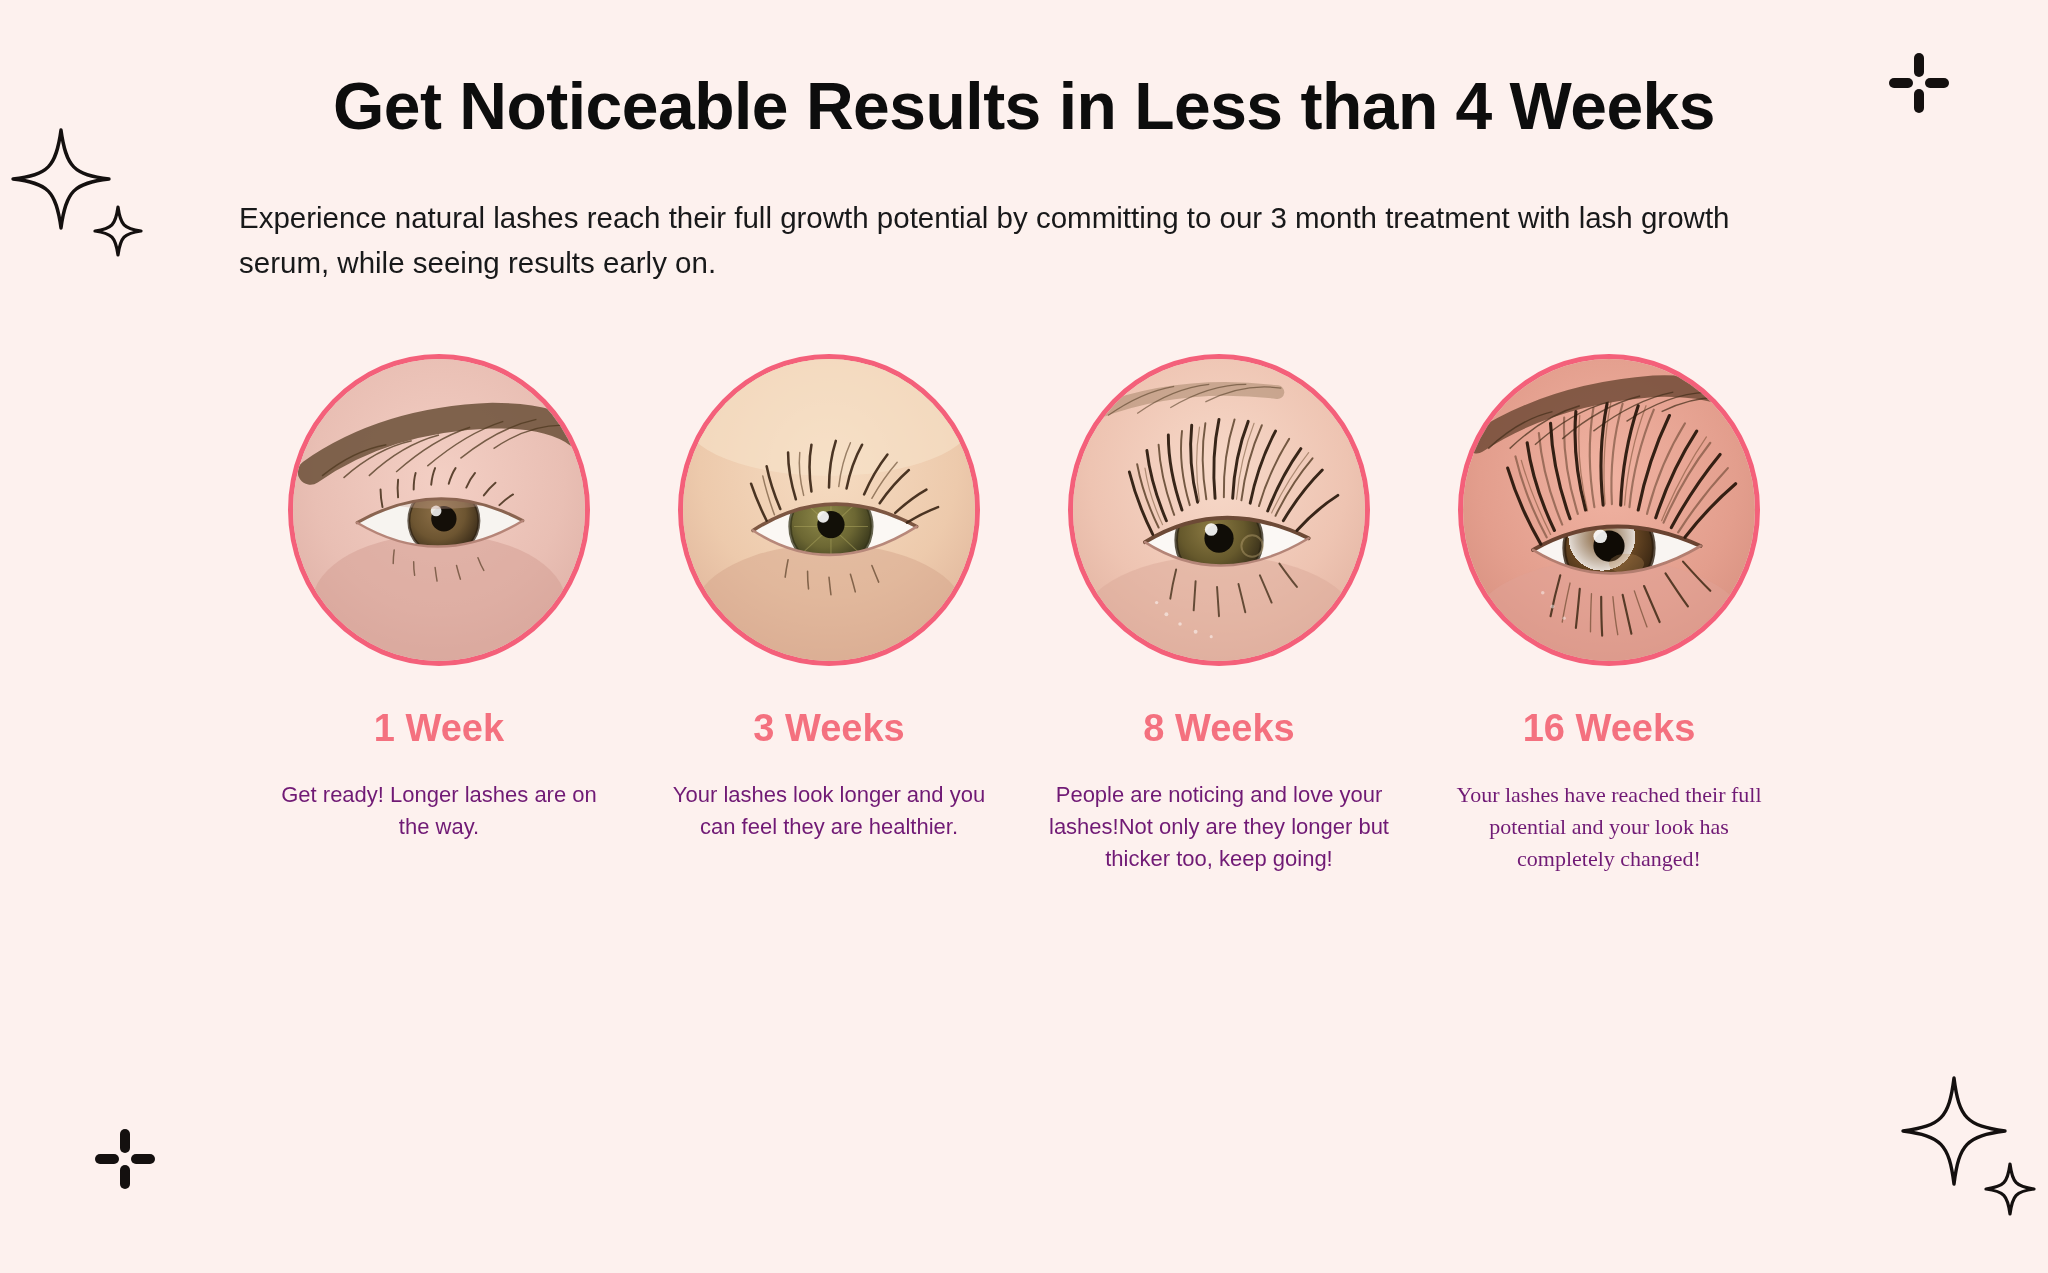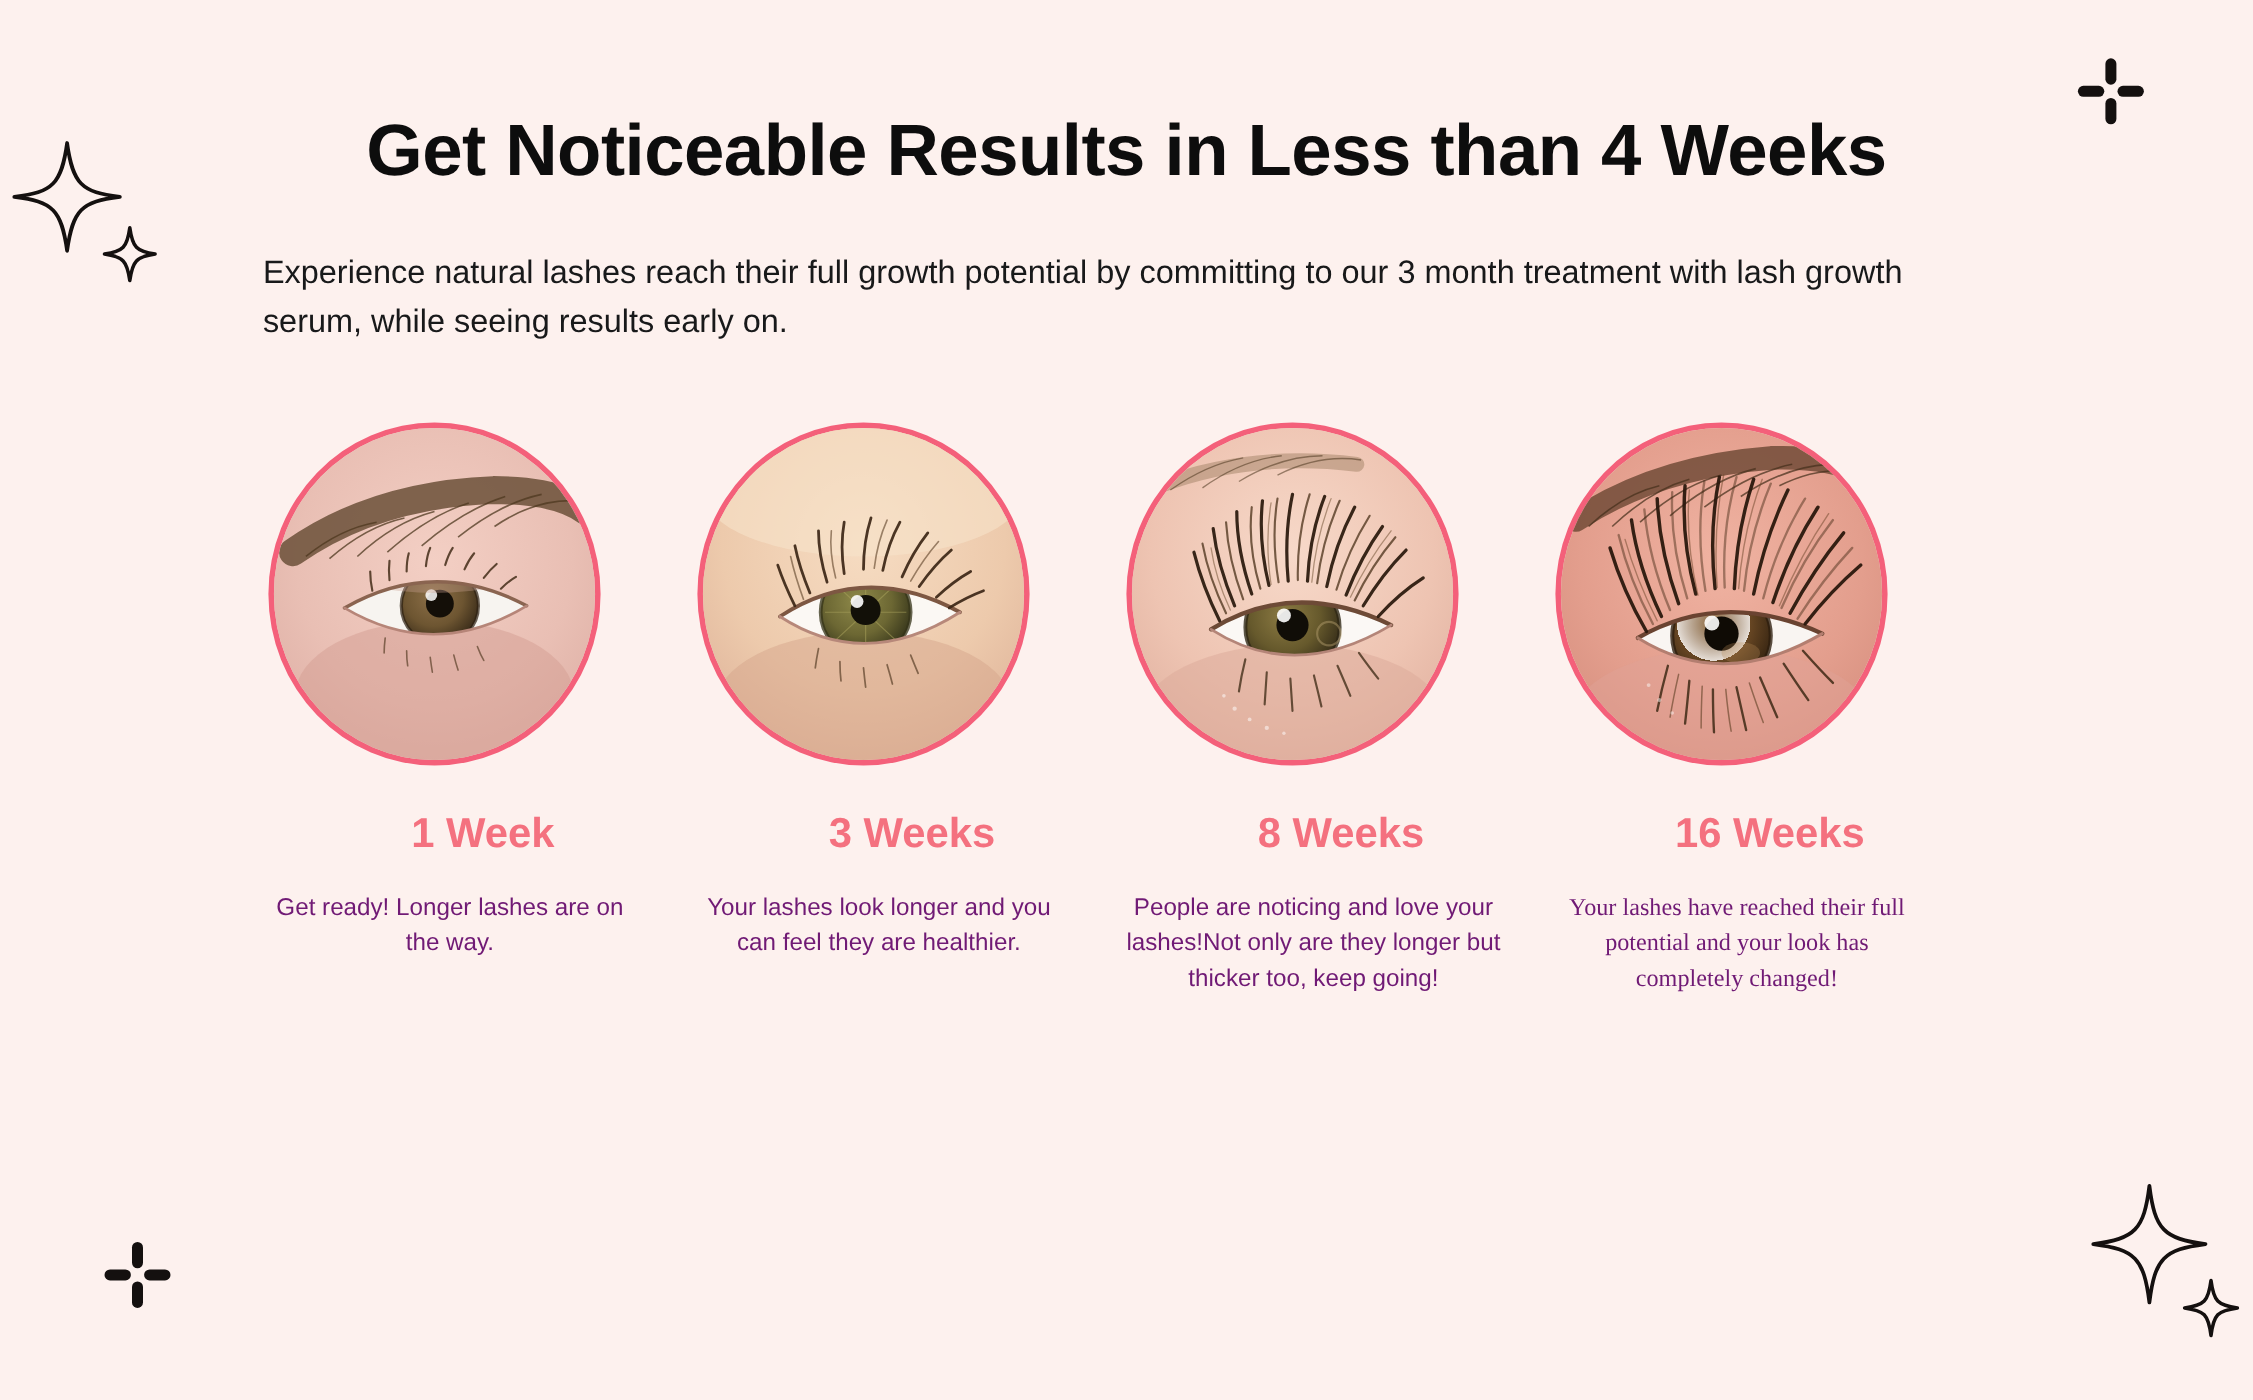--- a/index.html
+++ b/index.html
@@ -23,21 +23,21 @@
   #deco-bottom-right{ left:1892px; top:1062px; }
 
   
   .page {
     position:relative;
     width:2048px; height:1273px;
     padding:0 60px;
   }
 
   .headline {
-    margin-top:102px;
+    margin-top:72px;
     text-align:center;
     font-size:66px;
     font-weight:bold;
     letter-spacing:-0.5px;
     color:#0d0d0d;
     line-height:1.06;
     font-stretch:condensed;
   }
 
   .subhead {
@@ -55,20 +55,21 @@
     justify-content:center;
     align-items:flex-start;
     gap:0px;
     margin-top:68px;
   }
 
   .card {
     width:390px;
     display:flex;
     flex-direction:column;
+    align-items:center;
   }
 
   .photo-wrap {
     width:302px; height:312px;
     border-radius:50%;
     border:5px solid #f4607a;
     overflow:hidden;
     background:#f3d7cf;
     position:relative;
     flex:none;

